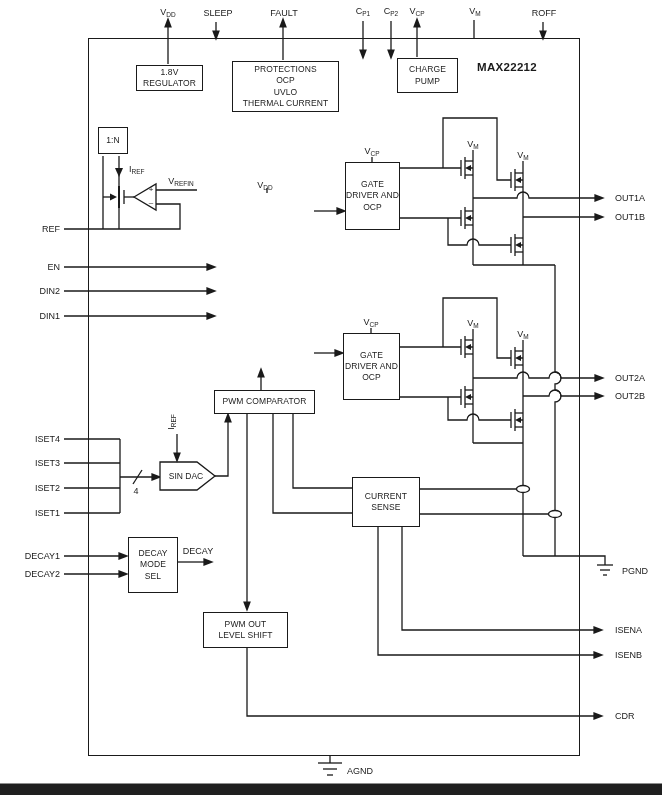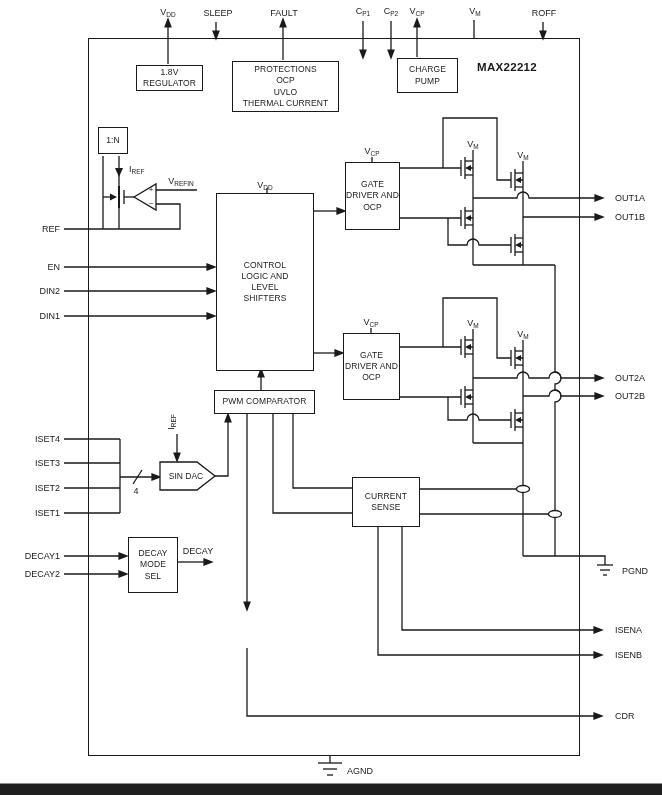--- a/index.html
+++ b/index.html
@@ -189,43 +189,41 @@
     <span>UVLO</span>
     <span>THERMAL CURRENT</span>
   </div>
   <div class="blk" style="left:358px;top:58px;width:61px;height:35px;margin-left:39px;">
     <span>CHARGE</span>
     <span>PUMP</span>
   </div>
   <div class="blk" style="left:98px;top:127px;width:30px;height:27px;">
     <span>1:N</span>
   </div>
-  <div class="blk" style="left:216px;top:193px;width:98px;height:178px;">
-    <span>CONTROL</span>
-    <span>LOGIC AND</span>
-    <span>LEVEL</span>
-    <span>SHIFTERS</span>
-  </div>
   <div class="blk" style="left:345px;top:162px;width:55px;height:68px;">
     <span>GATE</span>
     <span>DRIVER AND</span>
     <span>OCP</span>
   </div>
   <div class="blk" style="left:343px;top:333px;width:57px;height:67px;">
     <span>GATE</span>
     <span>DRIVER AND</span>
     <span>OCP</span>
   </div>
   <div class="blk" style="left:214px;top:390px;width:101px;height:24px;">
     <span>PWM COMPARATOR</span>
   </div>
   <div class="blk" style="left:128px;top:537px;width:50px;height:56px;">
     <span>DECAY</span>
     <span>MODE</span>
     <span>SEL</span>
+  </div>
+  <div class="blk" style="left:203px;top:612px;width:85px;height:36px;">
+    <span>PWM OUT</span>
+    <span>LEVEL SHIFT</span>
   </div>
   <div class="blk" style="left:352px;top:477px;width:68px;height:50px;">
     <span>CURRENT</span>
     <span>SENSE</span>
   </div>
 
   <div class="lbl c part" style="left:507px;top:68px;">MAX22212</div>
 
   <div class="lbl c" style="left:168px;top:13px;"><span>V</span><span class="sub">DD</span></div>
   <div class="lbl c" style="left:218px;top:13px;">SLEEP</div>

